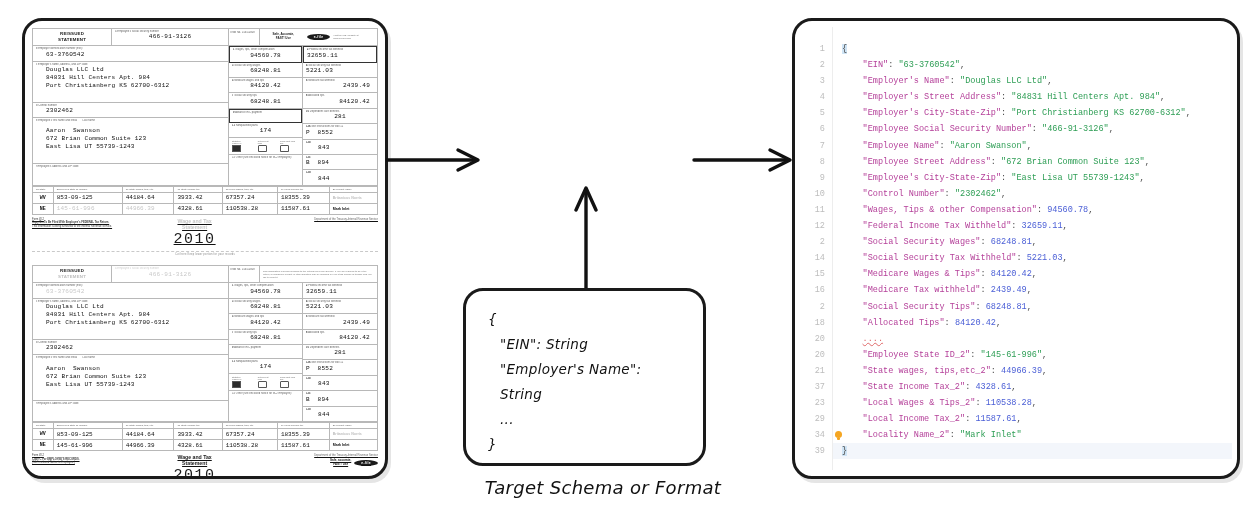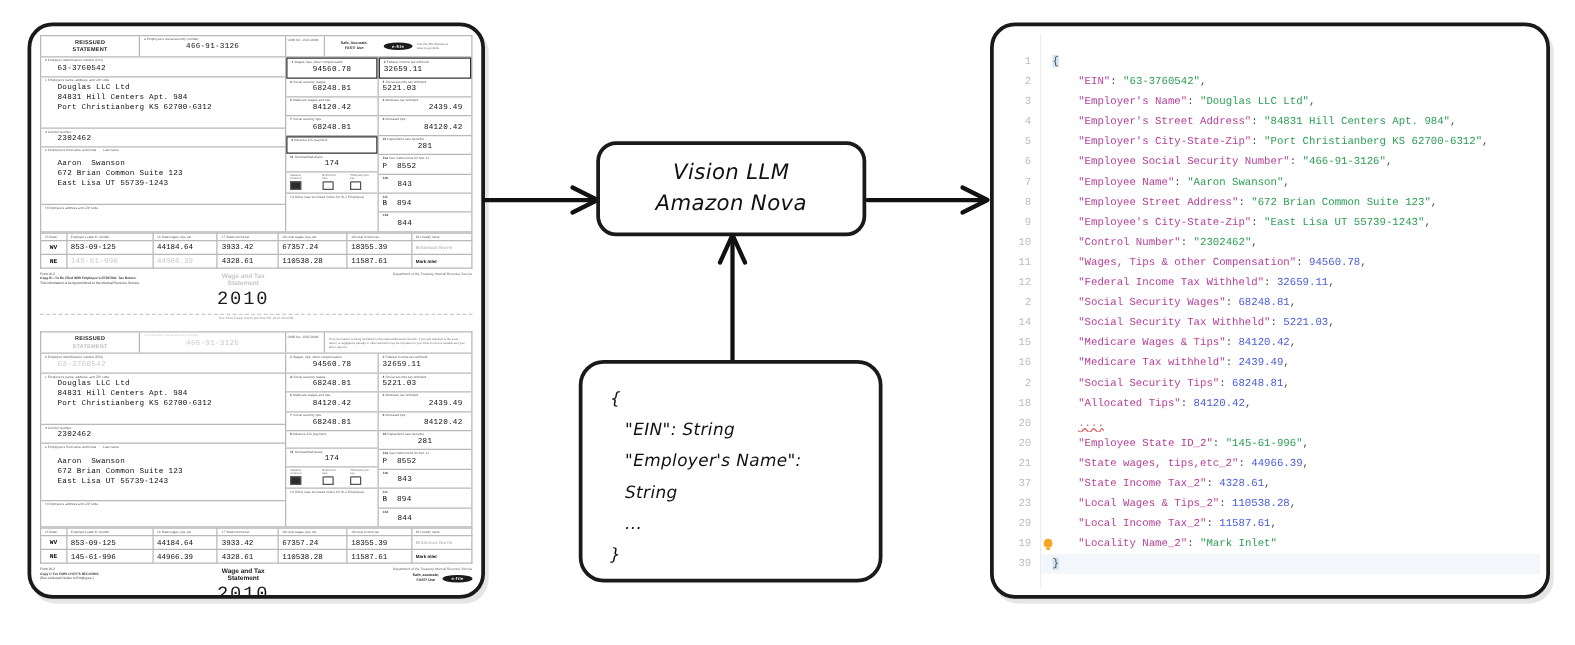--- a/index.html
+++ b/index.html
@@ -96,21 +96,21 @@
 
   
   .sltable { width:100%; border-collapse:collapse; border:1px solid #b8b8b8; border-top:none; }
   .sltable th, .sltable td { border:1px solid #b8b8b8; padding:1px 3px; }
   .sltable th { font-family:"Liberation Sans",sans-serif; font-size:2.5px; color:#5c5c5c; font-weight:normal; text-align:left; white-space:nowrap; }
   .sltable td { font-family:"Liberation Mono",monospace; font-size:6px; color:#111; height:11px; }
   .sltable td.sm { font-family:"Liberation Sans",sans-serif; font-size:3.6px; font-weight:bold; }
   .sltable td.st { font-weight:bold; text-align:center; font-size:5px; }
 
   
-  .w2foot { display:flex; align-items:flex-start; padding-top:3px; position:relative; }
+  .w2foot { display:flex; align-items:flex-start; padding-top:3px; position:relative;text-decoration:underline; }
   .ft-l { width:28%; }
   .ft-c { width:38%; text-align:center; }
   .ft-r { width:34%; text-align:right; }
   .wagetitle { font-family:"Liberation Sans",sans-serif; font-weight:bold; font-size:5.2px; line-height:6.4px; color:#1a1a1a; text-align:center; }
   .wagetitle.fade { color:#c6c6c6; }
   .year { font-family:"Liberation Mono",monospace; font-size:15px; letter-spacing:1.5px; color:#1a1a1a; }
   .ftsmall { font-family:"Liberation Sans",sans-serif; font-size:2.7px; line-height:3.6px; color:#3a3a3a; }
   .dept { font-family:"Liberation Sans",sans-serif; font-size:2.7px; color:#666; }
 
   
@@ -580,43 +580,42 @@
       </div>
 
     </div>
   </div>
 
   <svg class="arrow" style="left:386px; top:140px;" width="100" height="40">
     <line x1="0" y1="20" x2="88" y2="20" stroke="#111" stroke-width="3.4" stroke-linecap="round"></line>
     <polyline points="72,10 92,20 72,30" fill="none" stroke="#111" stroke-width="3.4" stroke-linecap="round" stroke-linejoin="round"></polyline>
   </svg>
 
-  <div class="card" id="model-box">
-    <div class="hand">Vision LLM</div>
-    <div class="hand">Amazon Nova</div>
-  </div>
 
   <svg class="arrow" style="left:692px; top:140px;" width="105" height="40">
     <line x1="2" y1="20" x2="94" y2="20" stroke="#111" stroke-width="3.4" stroke-linecap="round"></line>
     <polyline points="78,10 98,20 78,30" fill="none" stroke="#111" stroke-width="3.4" stroke-linecap="round" stroke-linejoin="round"></polyline>
   </svg>
 
   <svg class="arrow" style="left:570px; top:186px;" width="36" height="106">
     <line x1="16" y1="104" x2="16" y2="6" stroke="#111" stroke-width="3.4" stroke-linecap="round"></line>
     <polyline points="6,24 16,2 26,24" fill="none" stroke="#111" stroke-width="3.4" stroke-linecap="round" stroke-linejoin="round"></polyline>
   </svg>
 
   <div class="card" id="schema-box">
     <div class="hand brace">{</div>
     <div class="hand indent1">"EIN": String</div>
     <div class="hand indent1">"Employer's Name": String</div>
     <div class="hand indent1">...</div>
     <div class="hand brace">}</div>
   </div>
 
+  <div id="schema-caption">
+    <span class="hand">Target Schema or Format</span>
+  </div>
 
   <div class="card" id="code-panel">
     <div id="code-inner">
       <div class="gutter" id="gutter">
           <div class="ln">1</div>
           <div class="ln">2</div>
           <div class="ln">3</div>
           <div class="ln">4</div>
           <div class="ln">5</div>
           <div class="ln">6</div>
@@ -631,21 +630,21 @@
           <div class="ln">15</div>
           <div class="ln">16</div>
           <div class="ln">2</div>
           <div class="ln">18</div>
           <div class="ln">20</div>
           <div class="ln">20</div>
           <div class="ln">21</div>
           <div class="ln">37</div>
           <div class="ln">23</div>
           <div class="ln">29</div>
-          <div class="ln">19</div>
+          <div class="ln">34</div>
           <div class="ln">39</div>
         </div>
       <div class="codearea" id="codearea">
           <div class="cl"><span class="brace-hl">{</span></div>
           <div class="cl">    <span class="k">"EIN"</span><span class="p">: </span><span class="s">"63-3760542"</span><span class="p">,</span></div>
           <div class="cl">    <span class="k">"Employer's Name"</span><span class="p">: </span><span class="s">"Douglas LLC Ltd"</span><span class="p">,</span></div>
           <div class="cl">    <span class="k">"Employer's Street Address"</span><span class="p">: </span><span class="s">"84831 Hill Centers Apt. 984"</span><span class="p">,</span></div>
           <div class="cl">    <span class="k">"Employer's City-State-Zip"</span><span class="p">: </span><span class="s">"Port Christianberg KS 62700-6312"</span><span class="p">,</span></div>
           <div class="cl">    <span class="k">"Employee Social Security Number"</span><span class="p">: </span><span class="s">"466-91-3126"</span><span class="p">,</span></div>
           <div class="cl">    <span class="k">"Employee Name"</span><span class="p">: </span><span class="s">"Aaron Swanson"</span><span class="p">,</span></div>

